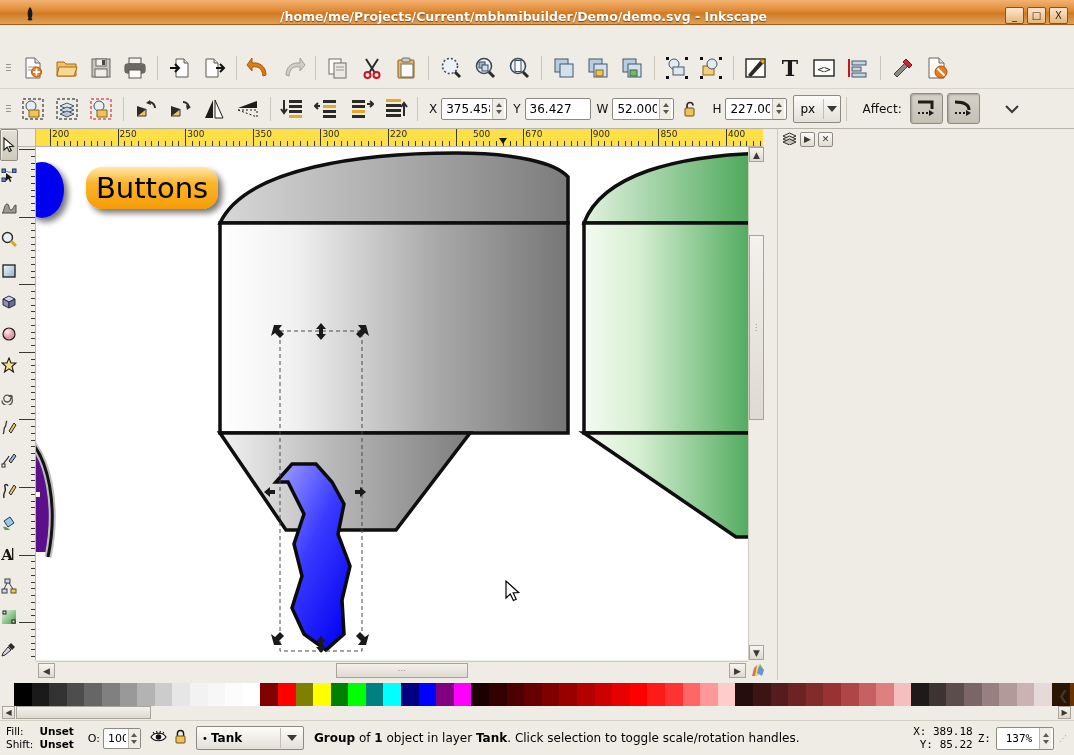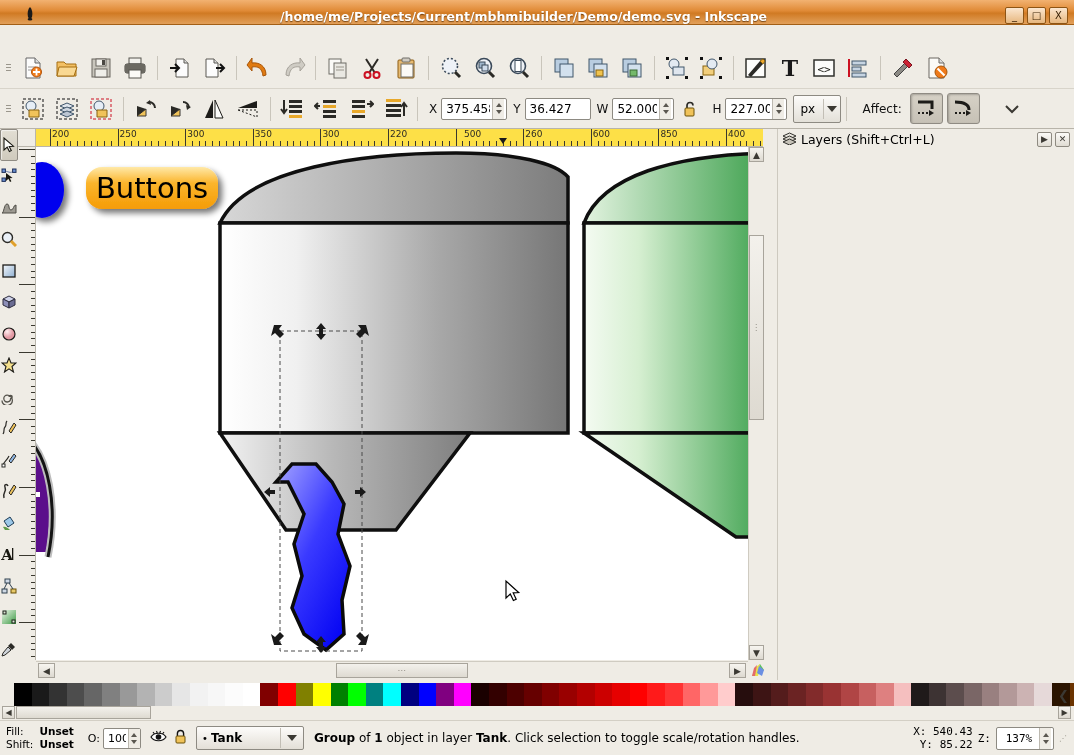--- a/index.html
+++ b/index.html
@@ -727,43 +727,43 @@
       <div class="rtick" style="left: 358.76px; top: 12px; width: 1px; height: 5px;"></div>
       <div class="rtick" style="left: 365.52px; top: 12px; width: 1px; height: 5px;"></div>
       <div class="rtick" style="left: 372.28px; top: 12px; width: 1px; height: 5px;"></div>
       <div class="rtick" style="left: 379.04px; top: 12px; width: 1px; height: 5px;"></div>
       <div class="rtick" style="left: 385.8px; top: 12px; width: 1px; height: 5px;"></div>
       <div class="rtick" style="left: 392.56px; top: 12px; width: 1px; height: 5px;"></div>
       <div class="rtick" style="left: 399.32px; top: 12px; width: 1px; height: 5px;"></div>
       <div class="rtick" style="left: 406.08px; top: 12px; width: 1px; height: 5px;"></div>
       <div class="rtick" style="left: 412.84px; top: 12px; width: 1px; height: 5px;"></div>
       <div class="rtick" style="left: 419.6px; top: 0px; width: 1px; height: 17px;"></div>
-      <div class="rlabel" style="left: 428px;">500</div>
+      <div class="rlabel" style="left: 437px;">500</div>
       <div class="rtick" style="left: 426.36px; top: 12px; width: 1px; height: 5px;"></div>
       <div class="rtick" style="left: 433.12px; top: 12px; width: 1px; height: 5px;"></div>
       <div class="rtick" style="left: 439.88px; top: 12px; width: 1px; height: 5px;"></div>
       <div class="rtick" style="left: 446.64px; top: 12px; width: 1px; height: 5px;"></div>
       <div class="rtick" style="left: 453.4px; top: 12px; width: 1px; height: 5px;"></div>
       <div class="rtick" style="left: 460.16px; top: 12px; width: 1px; height: 5px;"></div>
       <div class="rtick" style="left: 466.92px; top: 12px; width: 1px; height: 5px;"></div>
       <div class="rtick" style="left: 473.68px; top: 12px; width: 1px; height: 5px;"></div>
       <div class="rtick" style="left: 480.44px; top: 12px; width: 1px; height: 5px;"></div>
       <div class="rtick" style="left: 487.2px; top: 0px; width: 1px; height: 17px;"></div>
-      <div class="rlabel" style="left: 489.2px;">260</div>
+      <div class="rlabel" style="left: 489.2px;">670</div>
       <div class="rtick" style="left: 493.96px; top: 12px; width: 1px; height: 5px;"></div>
       <div class="rtick" style="left: 500.72px; top: 12px; width: 1px; height: 5px;"></div>
       <div class="rtick" style="left: 507.48px; top: 12px; width: 1px; height: 5px;"></div>
       <div class="rtick" style="left: 514.24px; top: 12px; width: 1px; height: 5px;"></div>
       <div class="rtick" style="left: 521px; top: 12px; width: 1px; height: 5px;"></div>
       <div class="rtick" style="left: 527.76px; top: 12px; width: 1px; height: 5px;"></div>
       <div class="rtick" style="left: 534.52px; top: 12px; width: 1px; height: 5px;"></div>
       <div class="rtick" style="left: 541.28px; top: 12px; width: 1px; height: 5px;"></div>
       <div class="rtick" style="left: 548.04px; top: 12px; width: 1px; height: 5px;"></div>
       <div class="rtick" style="left: 554.8px; top: 0px; width: 1px; height: 17px;"></div>
-      <div class="rlabel" style="left: 556.8px;">600</div>
+      <div class="rlabel" style="left: 556.8px;">900</div>
       <div class="rtick" style="left: 561.56px; top: 12px; width: 1px; height: 5px;"></div>
       <div class="rtick" style="left: 568.32px; top: 12px; width: 1px; height: 5px;"></div>
       <div class="rtick" style="left: 575.08px; top: 12px; width: 1px; height: 5px;"></div>
       <div class="rtick" style="left: 581.84px; top: 12px; width: 1px; height: 5px;"></div>
       <div class="rtick" style="left: 588.6px; top: 12px; width: 1px; height: 5px;"></div>
       <div class="rtick" style="left: 595.36px; top: 12px; width: 1px; height: 5px;"></div>
       <div class="rtick" style="left: 602.12px; top: 12px; width: 1px; height: 5px;"></div>
       <div class="rtick" style="left: 608.88px; top: 12px; width: 1px; height: 5px;"></div>
       <div class="rtick" style="left: 615.64px; top: 12px; width: 1px; height: 5px;"></div>
       <div class="rtick" style="left: 622.4px; top: 0px; width: 1px; height: 17px;"></div>
@@ -1133,21 +1133,20 @@
 
   <div id="dock">
     <div class="dock-title">
       <span>
         <svg width="15" height="14" viewBox="0 0 15 14">
           <path d="M1 5 l6.5-3 l6.5 3 l-6.5 3z" fill="#e9e6de" stroke="#31302c"></path>
           <path d="M1 8 l6.5-3 l6.5 3 l-6.5 3z" fill="#d8d4cb" stroke="#31302c"></path>
           <path d="M1 11 l6.5-3 l6.5 3 l-6.5 3z" fill="#c5c1b7" stroke="#31302c"></path>
         </svg>
       </span>
-      <span class="dt-text">Layers (Shift+Ctrl+L)</span>
       <div class="dock-btn">▶</div>
       <div class="dock-btn">✕</div>
     </div>
 
   </div>
 
   <div id="palette">
     <div class="swatches">
         <div class="sw" title="#000000" style="background: rgb(0, 0, 0);"></div>
         <div class="sw" title="#1a1a1a" style="background: rgb(26, 26, 26);"></div>
@@ -1266,21 +1265,21 @@
         </span>
     </div>
 
     <div class="statusmsg">
       <b>Group</b><span> of </span><b>1</b><span> object in layer </span><b>Tank</b><span>. Click selection to toggle scale/rotation handles.</span>
     </div>
 
     <div class="coords">
       <div class="xy">
         <div><span>X:</span>
-             <span>540.43</span></div>
+             <span>389.18</span></div>
         <div><span>Y:</span>
              <span>85.22</span></div>
       </div>
       <span>Z:</span>
       <div class="spin" style="width:58px;height:23px;">
         <input style="width: 42px; text-align: center; font-family: &quot;DejaVu Sans Mono&quot;, monospace; font-size: 11px;" readonly="" value="137%">
         <div class="arrows">
             <i class="up"></i>
             <i class="dn"></i>
           </div>

